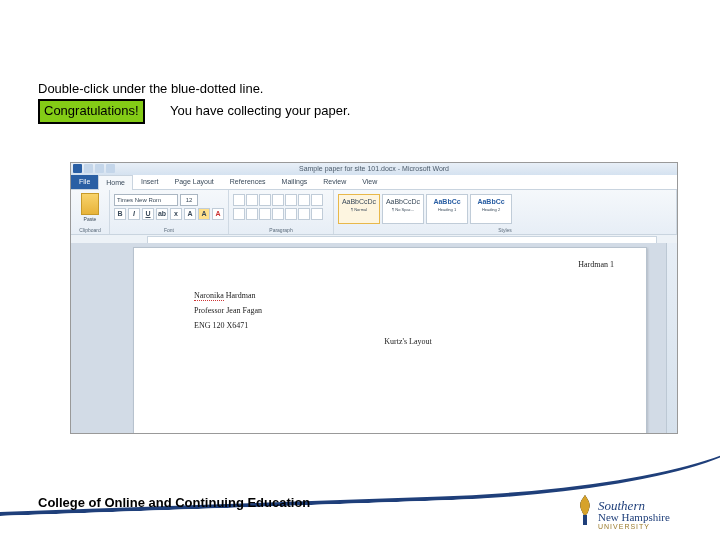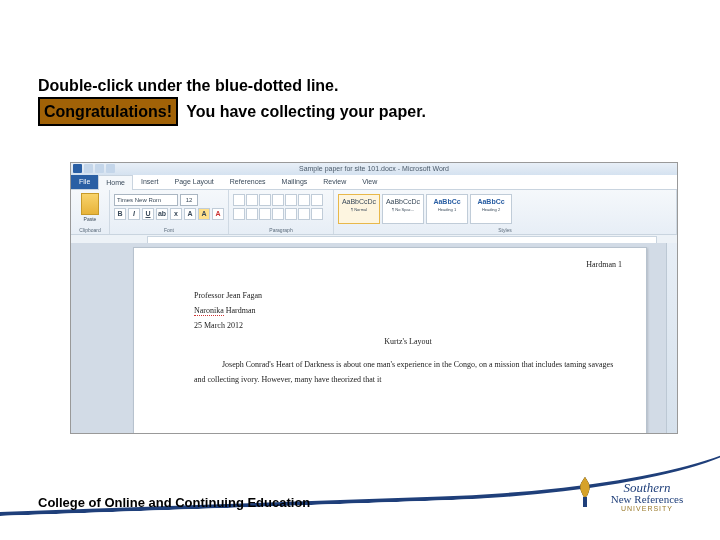--- a/index.html
+++ b/index.html
@@ -14,33 +14,33 @@
   }
   .slide {
     position: relative;
     width: 720px;
     height: 540px;
   }
   
   .instructions {
     position: absolute;
     left: 38px;
-    top: 74px;
+    top: 80px;
     font-family: Arial, Helvetica, sans-serif;
-    font-weight: 700;
-    font-size: 16px;
+    font-weight: 400;
+    font-size: 13px;
     color: #000;
     line-height: 1.45;
   }
   .highlight-box {
     display: inline-block;
-    background: #a16207;
+    background: #84cc16;
     border: 2px solid #000;
     padding: 1px 4px 1px 4px;
-    margin-right: 4px;
+    margin-right: 22px;
   }
   
   .word-window {
     position: absolute;
     left: 70px;
     top: 162px;
     width: 606px;
     height: 270px;
     background: #ffffff;
     border: 1px solid #999;
@@ -158,21 +158,21 @@
     width: 512px;
     height: 500px;
     background: #ffffff;
     border: 1px solid #b7c2ce;
     box-shadow: 1px 1px 2px rgba(0,0,0,0.15);
     font-family: "Times New Roman", Times, serif;
     font-size: 8px;
     color: #222;
   }
   .page .hdr{
-    position:absolute; right:24px; top:12px; font-size:8px;
+    position:absolute; right:32px; top:12px; font-size:8px;
   }
   .page .body{
     position:absolute; left:60px; top:40px; right:24px; line-height:1.9;
   }
   .page .body .line{ margin:0; white-space:nowrap;}
   .page .body .squiggle{ border-bottom:1px dotted #cc3333; padding-bottom:0px;}
   .page .centered{ text-align:center; margin-top:10px;}
   .page .para{ margin-top:8px; text-align:left; text-indent:28px; line-height:1.9; white-space:normal;}
   
   .bottom-band{
@@ -194,23 +194,23 @@
     left:38px;
     bottom:30px;
     font-family: Arial, sans-serif;
     font-weight:900;
     font-size:13px;
     color:#000;
   }
   .logo{
     position:absolute;
     right:24px;
-    bottom:28px;
+    bottom:10px;
     width:118px;
-    text-align:center;
+    text-align:left;
     color:#1f3f7a;
     font-family: Georgia, "Times New Roman", serif;
   }
   .logo .flame{
     position:absolute;
     left:-4px; top:-6px;
     width:22px; height:34px;
   }
   .logo .flame svg{ width:100%; height:100%;}
   .logo .txt{
@@ -328,43 +328,42 @@
     </div>
 
     <div class="ruler">
       <div class="white"></div>
     </div>
 
     <div class="doc-area">
       <div class="page">
         <div class="hdr">Hardman 1</div>
         <div class="body">
+          <p class="line"><span class="squiggle">Naronika</span><span> Hardman</span></p>
           <p class="line">Professor Jean Fagan</p>
-          <p class="line"><span class="squiggle">Naronika</span><span> Hardman</span></p>
-          <p class="line">25 March 2012</p>
+          <p class="line">ENG 120 X6471</p>
           <p class="line centered">Kurtz's Layout</p>
-          <p class="para">Joseph Conrad's Heart of Darkness is about one man's experience in the Congo, on a mission that includes taming savages and collecting ivory. However, many have theorized that it</p>
         </div>
       </div>
       <div class="doc-scroll"></div>
     </div>
   </div>
 
   <div class="bottom-band">
     <div class="swoop"></div>
     <div class="footer-bar">College of Online and Continuing Education</div>
     <div class="logo">
       <div class="flame">
         <svg viewBox="0 0 22 34">
           <path d="M11 2 C7 8 5 10 7 16 C9 20 9 22 11 22 C13 22 14 19 15 16 C17 10 14 7 11 2 Z" fill="#d6a área2a" stroke="#b8861a" stroke-width="0"></path>
           <path d="M11 2 C7 8 5 10 7 16 C9 20 9 22 11 22 C13 22 14 19 15 16 C17 10 14 7 11 2 Z" fill="#d6a22a"></path>
           <rect x="9" y="22" width="4" height="10" fill="#1f3f7a"></rect>
         </svg>
       </div>
       <div class="txt">
         <div class="ln1">Southern</div>
-        <div class="ln2">New References</div>
+        <div class="ln2">New Hampshire</div>
         <div class="ln3">UNIVERSITY</div>
       </div>
     </div>
   </div>
 
 </div>
 
 </body></html>

